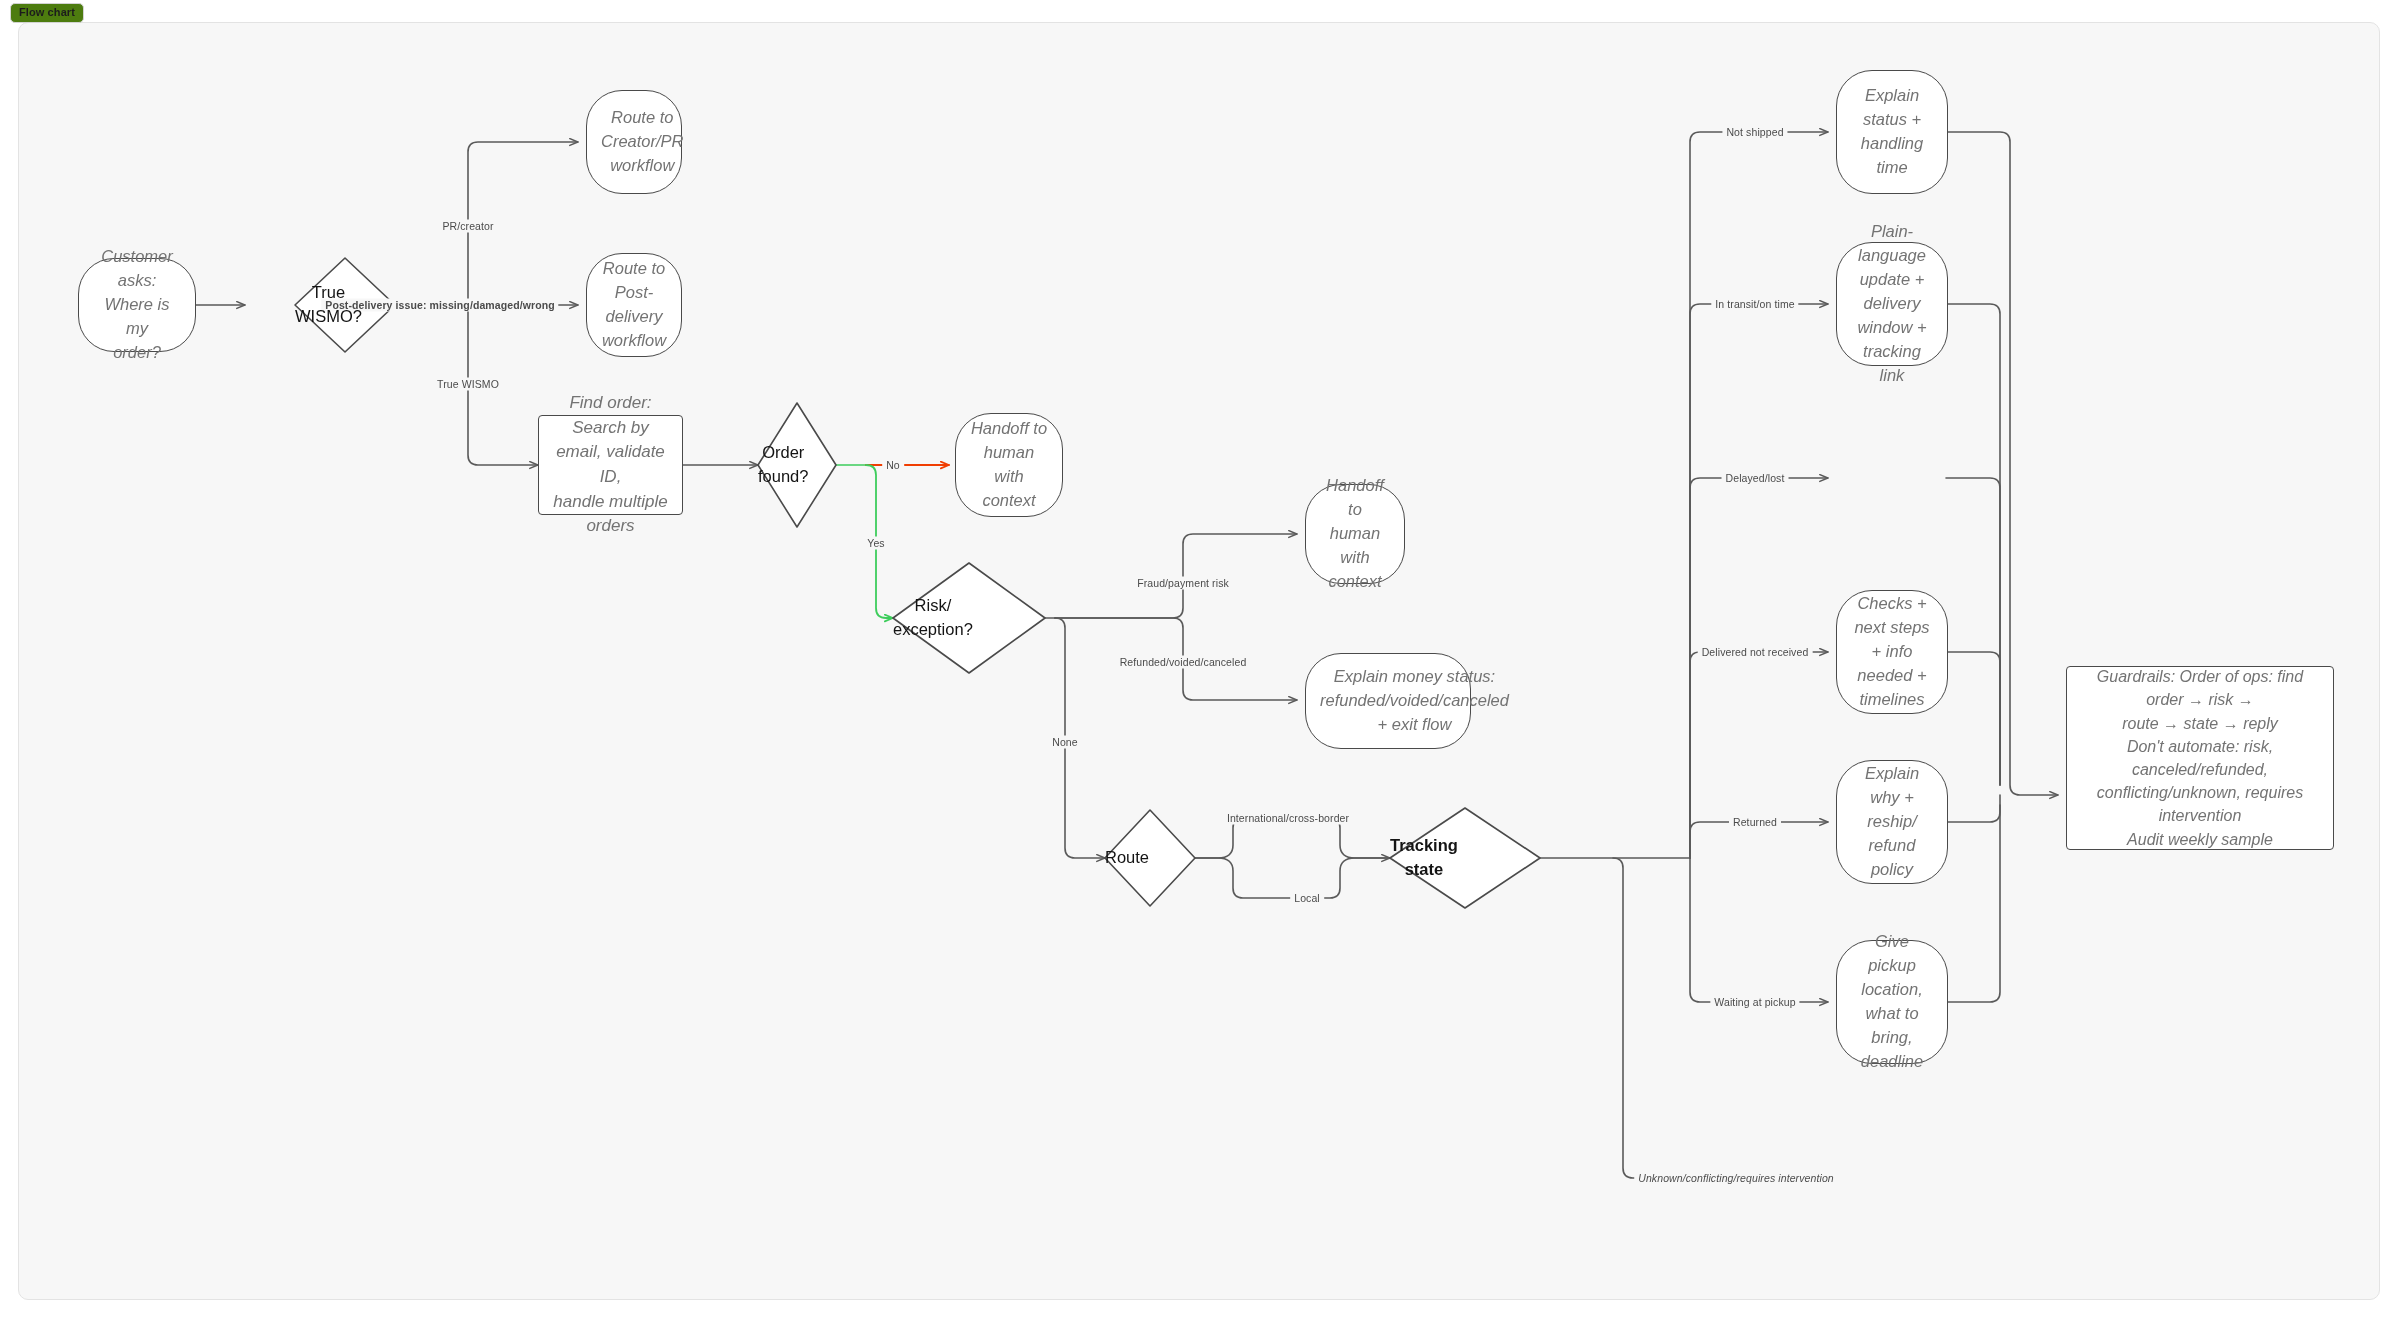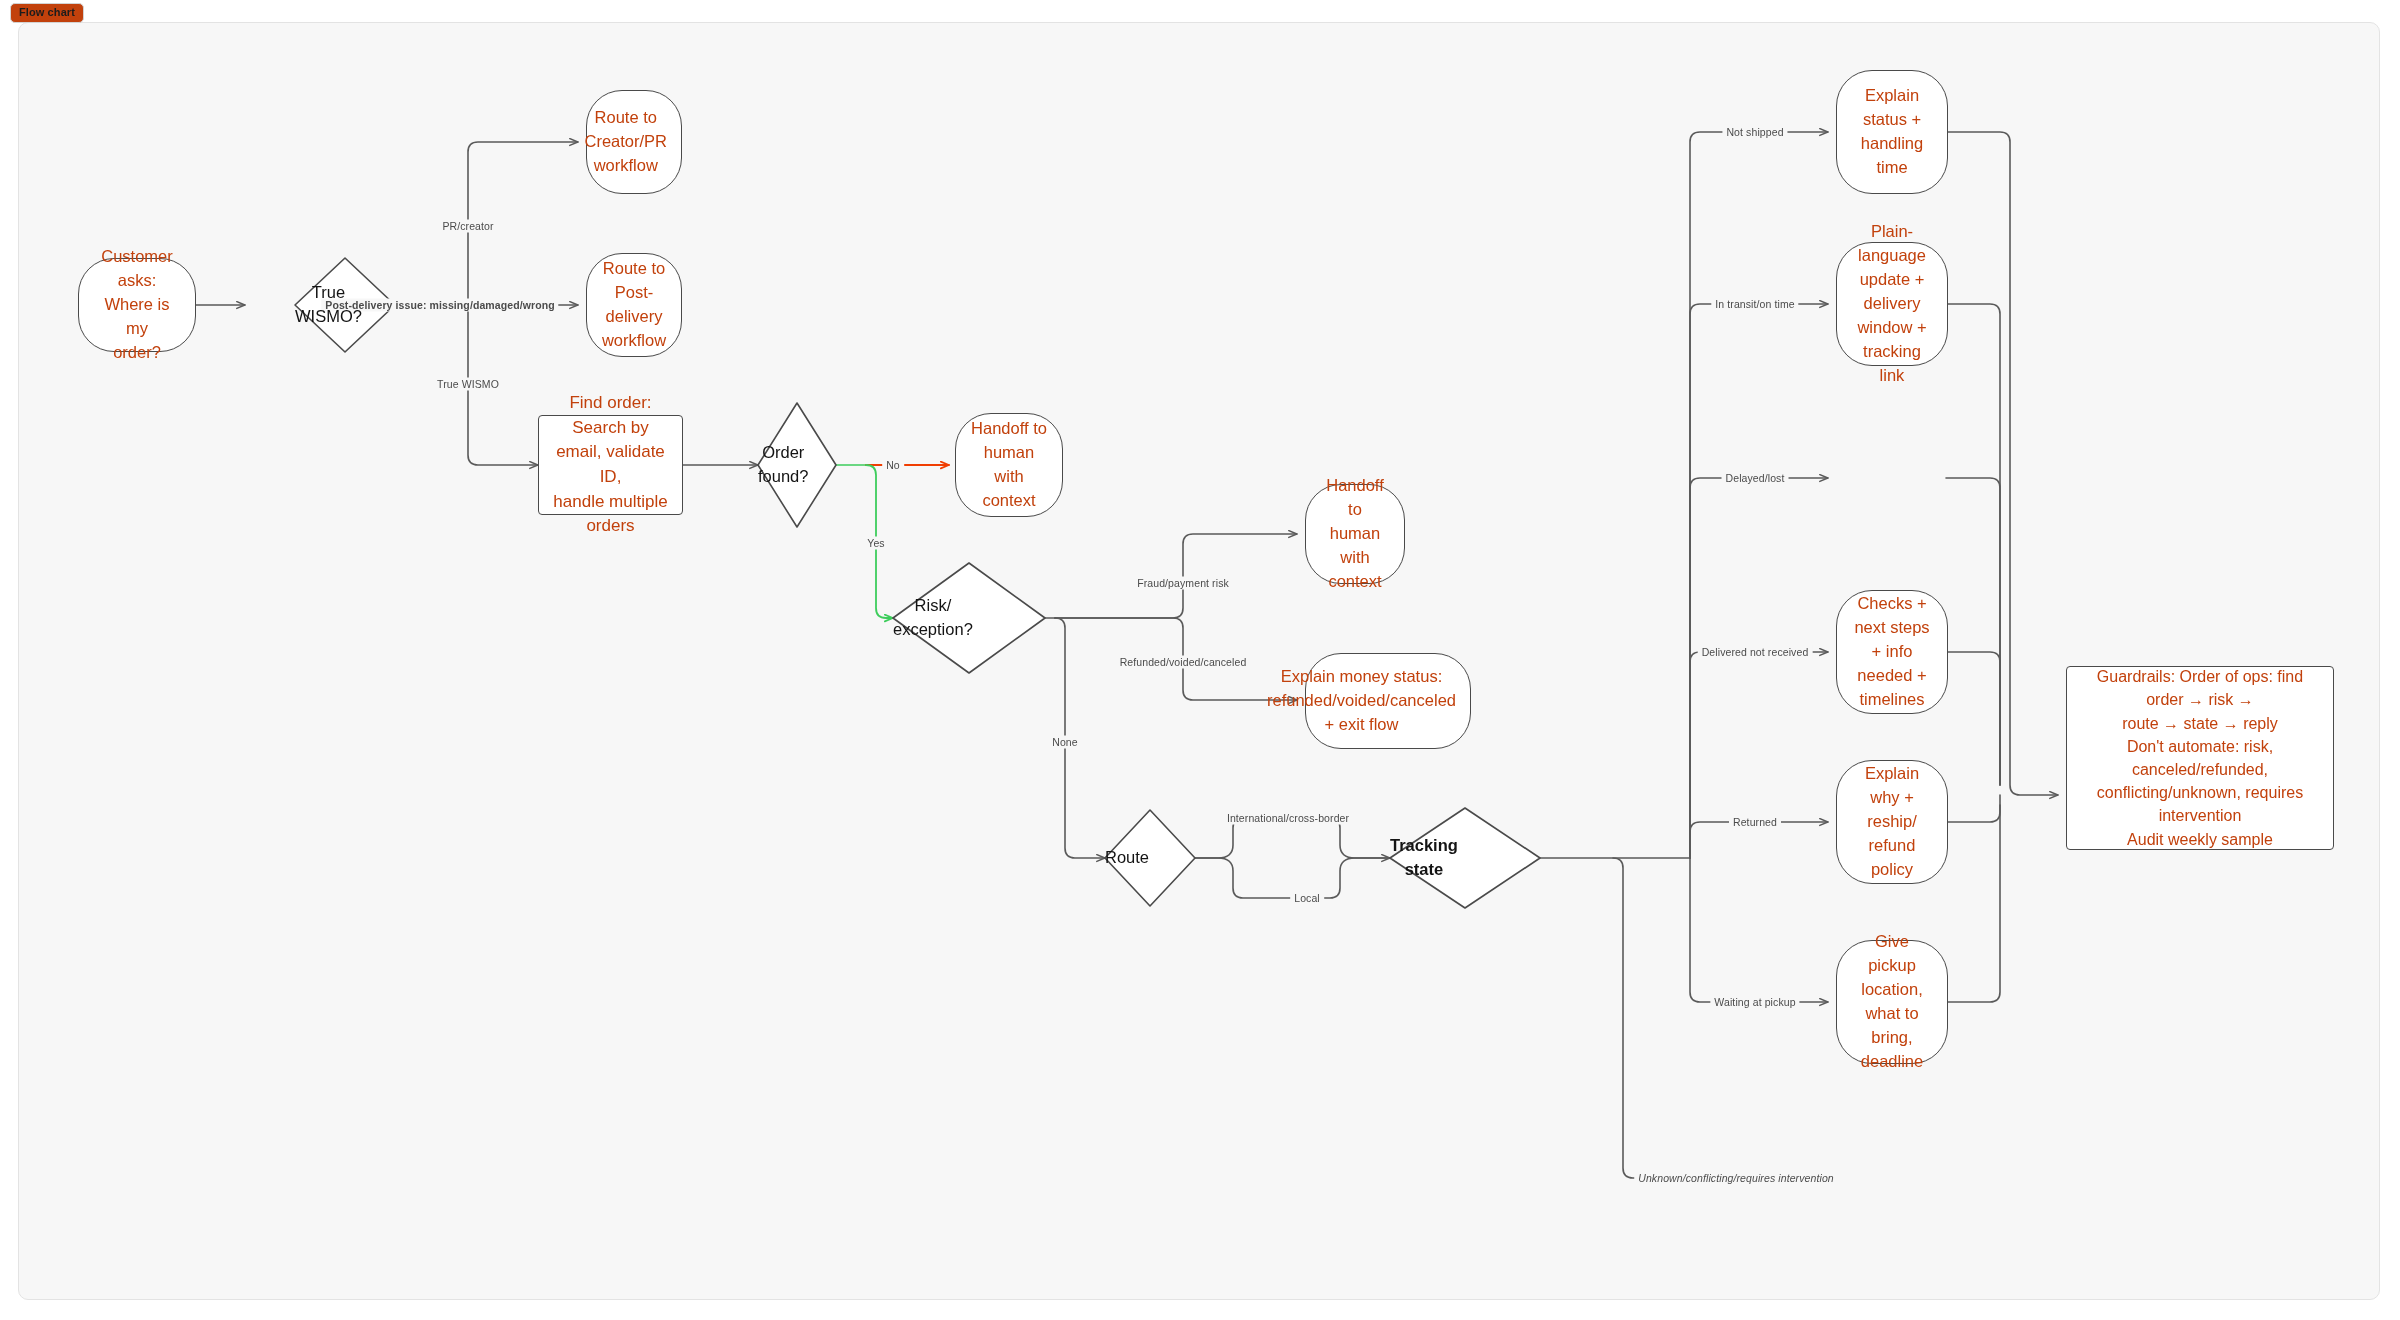--- a/index.html
+++ b/index.html
@@ -23,21 +23,21 @@
     height: 1278px;
     background: #f7f7f7;
     border: 1px solid #e3e3e3;
     border-radius: 10px;
     box-sizing: border-box;
   }
   #tab-chip {
     position: absolute;
     left: 10px;
     top: 3px;
-    background: #c2410c;
+    background: #4d7c0f;
     border: 1px solid #d3d3d3;
     border-radius: 5px;
     padding: 2px 8px 3px 8px;
     font-size: 11px;
     font-weight: bold;
     color: #1c1c1c;
     line-height: 13px;
     letter-spacing: .1px;
     z-index: 40;
   }
@@ -46,27 +46,28 @@
     left: 0; top: 0;
     width: 2400px;
     height: 1320px;
     z-index: 5;
   }
   .node {
     position: absolute;
     box-sizing: border-box;
     background: #ffffff;
     border: 1.6px solid #4a4a4a;
-    color: #c2410c;
+    color: #737373;
     display: flex;
     align-items: center;
-    justify-content: flex-end;
+    justify-content: flex-start;
     text-align: center;
     z-index: 12;
     line-height: 1.45;
+    font-style: italic;
   }
   .node.round {
     border-radius: 36px;
     font-size: 16.5px;
     padding: 6px 14px;
   }
   .node.rect {
     border-radius: 4px;
     font-size: 17px;
     padding: 8px 14px;

